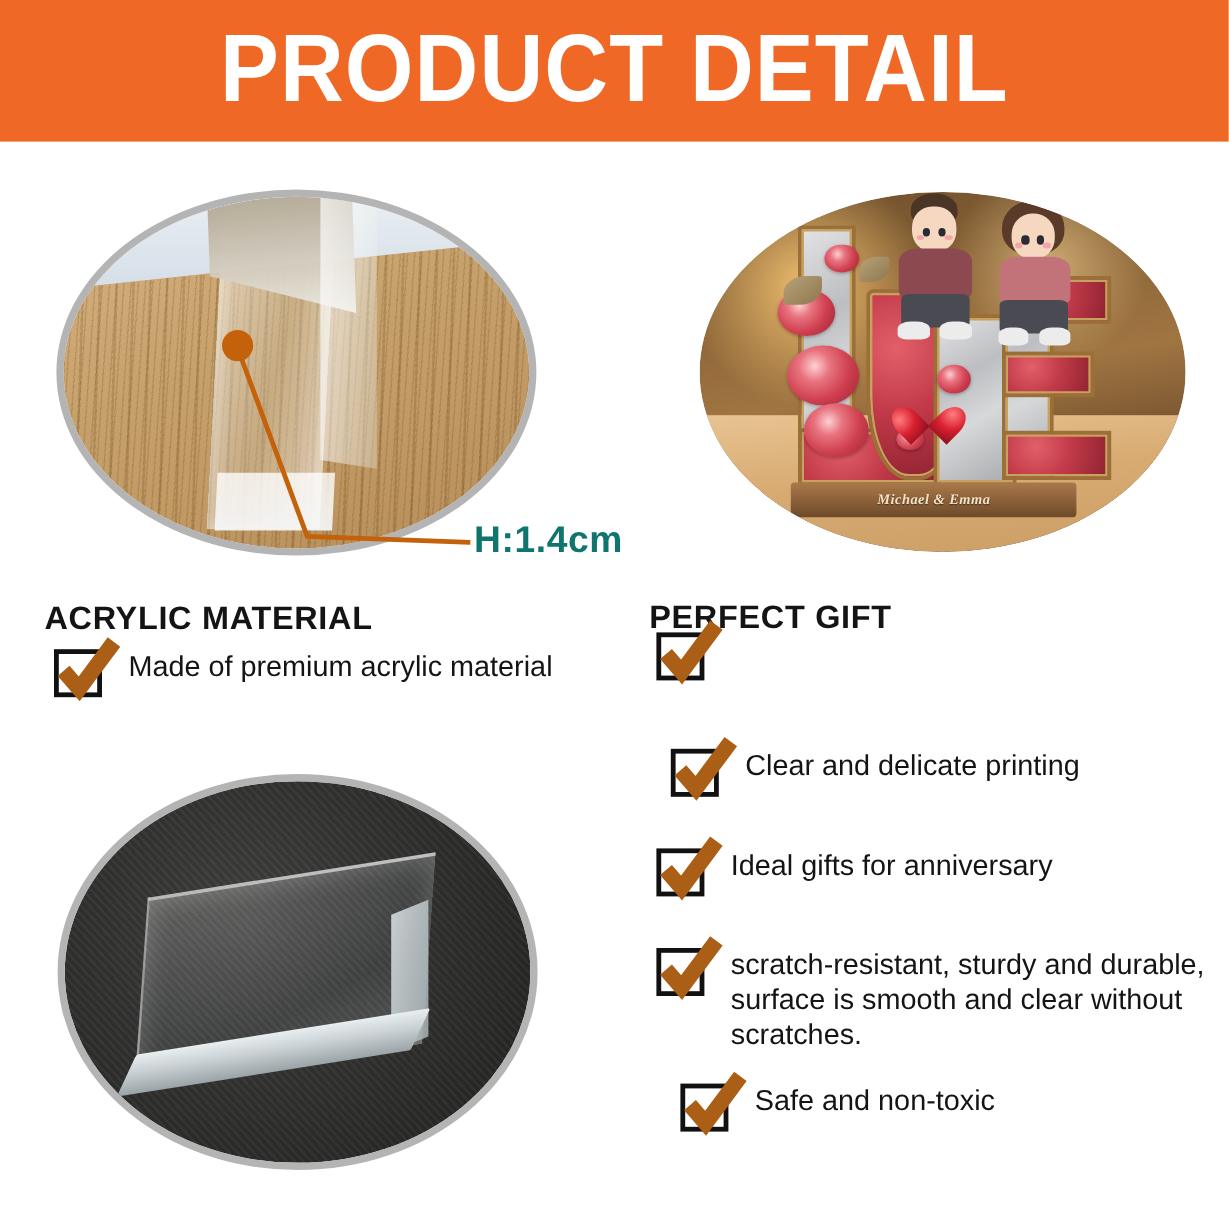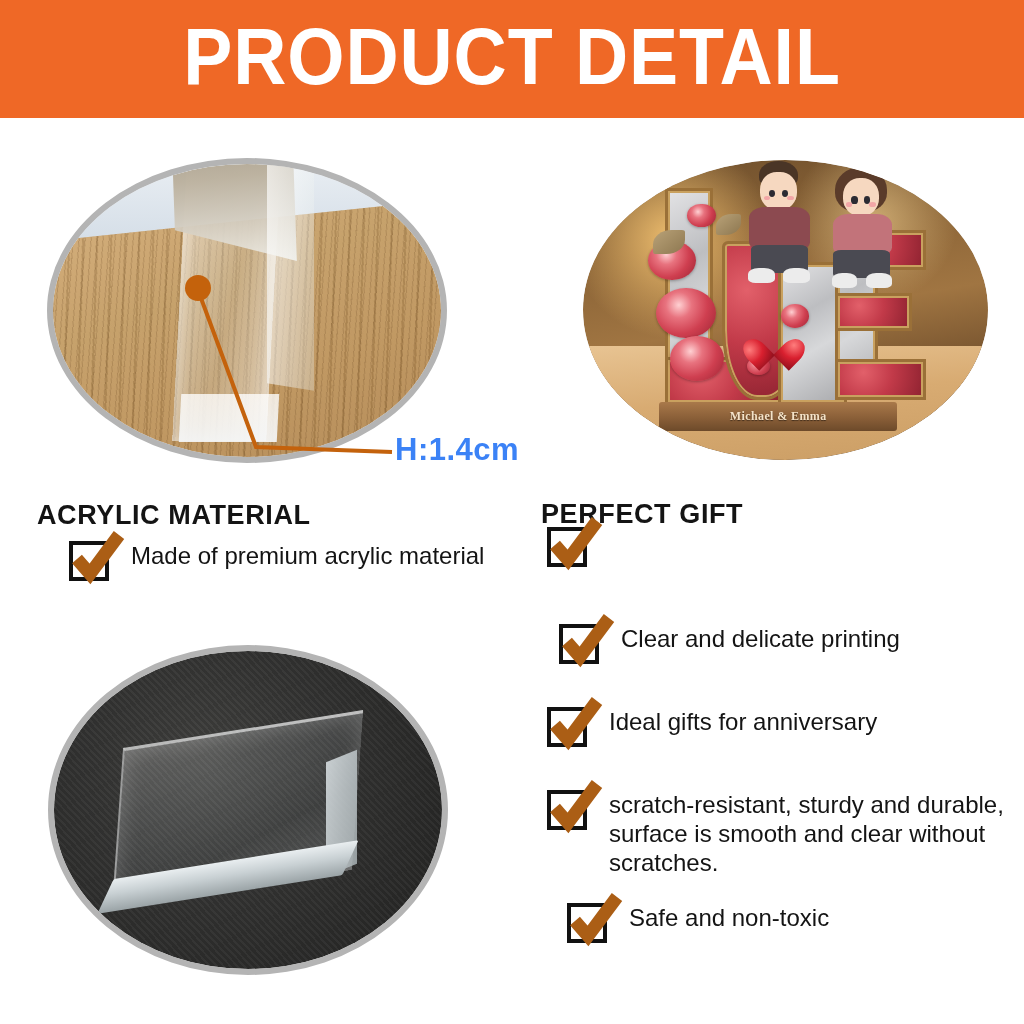--- a/index.html
+++ b/index.html
@@ -91,21 +91,21 @@
   
   .marker-dot{
     position:absolute;width:26px;height:26px;border-radius:50%;
     background:#c4620c;
     left:185px;top:275px;
   }
   .leader{position:absolute;left:0;top:0;width:1024px;height:1024px;pointer-events:none;}
 
   .dim-label{
     position:absolute;left:395px;top:432px;
-    color:#3b82f6;
+    color:#0f766e;
     font-family:"Liberation Sans", sans-serif;
     font-weight:bold;font-size:31px;letter-spacing:.5px;
     white-space:nowrap;
   }
 
   
   #oval-love-product{left:583px;top:160px;width:405px;height:300px;border-color:#ffffff;border-width:0px;}
   .love-bg{
     position:absolute;inset:0;
     background:
@@ -158,21 +158,21 @@
   }
   .heart-gem:before{left:0;transform:rotate(-45deg);transform-origin:100% 100%;}
   .heart-gem:after{right:0;transform:rotate(45deg);transform-origin:0 100%;}
   .plaque{
     position:absolute;left:4%;top:87%;width:84%;height:11%;
     background:linear-gradient(180deg,#a9794a 0%,#8a5f38 55%,#6d4a2a 100%);
     border-radius:3px;
     display:flex;align-items:center;justify-content:center;
   }
   .plaque-name{
-    color:#f5e3c8;font-family:"Liberation Serif",serif;
+    color:#f5e3c8;font-family:"Liberation Serif",serif;font-style:italic;
     font-size:12px;font-weight:bold;letter-spacing:.4px;white-space:nowrap;
     text-shadow:0 1px 1px rgba(0,0,0,.5);
   }
   .fig{position:absolute;}
   .fig-head{position:absolute;border-radius:46%;background:#f6d8c0;}
   .fig-hair{position:absolute;border-radius:50% 50% 42% 42%;}
   .fig-body{position:absolute;border-radius:26% 26% 18% 18%;}
   .fig-legs{position:absolute;border-radius:14%;background:#4a4a52;}
   .fig-shoe{position:absolute;border-radius:40% 40% 28% 28%;background:#ececec;}
   .cheek{position:absolute;width:18%;height:12%;border-radius:50%;background:#f19aa0;opacity:.8;}
@@ -231,21 +231,21 @@
   .cbox .tick{
     position:absolute;left:-3px;top:-13px;width:54px;height:52px;overflow:visible;
   }
   .feat-text{
     margin-left:22px;
     color:#141414;
     font-family:"Liberation Sans", sans-serif;
     font-size:24px;line-height:29px;font-weight:400;
   }
 
-  #feature-acrylic-0{left:45px;top:541px;width:470px;margin-left:24px;}
+  #feature-acrylic-0{left:45px;top:541px;width:470px;}
   #feature-gift-0{left:547px;top:527px;width:450px;}
   #feature-gift-1{left:547px;top:624px;width:450px;margin-left:12px;}
   #feature-gift-2{left:547px;top:707px;width:450px;}
   #feature-gift-3{left:547px;top:790px;width:460px;}
   #feature-gift-4{left:567px;top:903px;width:450px;}
 </style>
 </head>
 <body>
 
 <div class="page">

